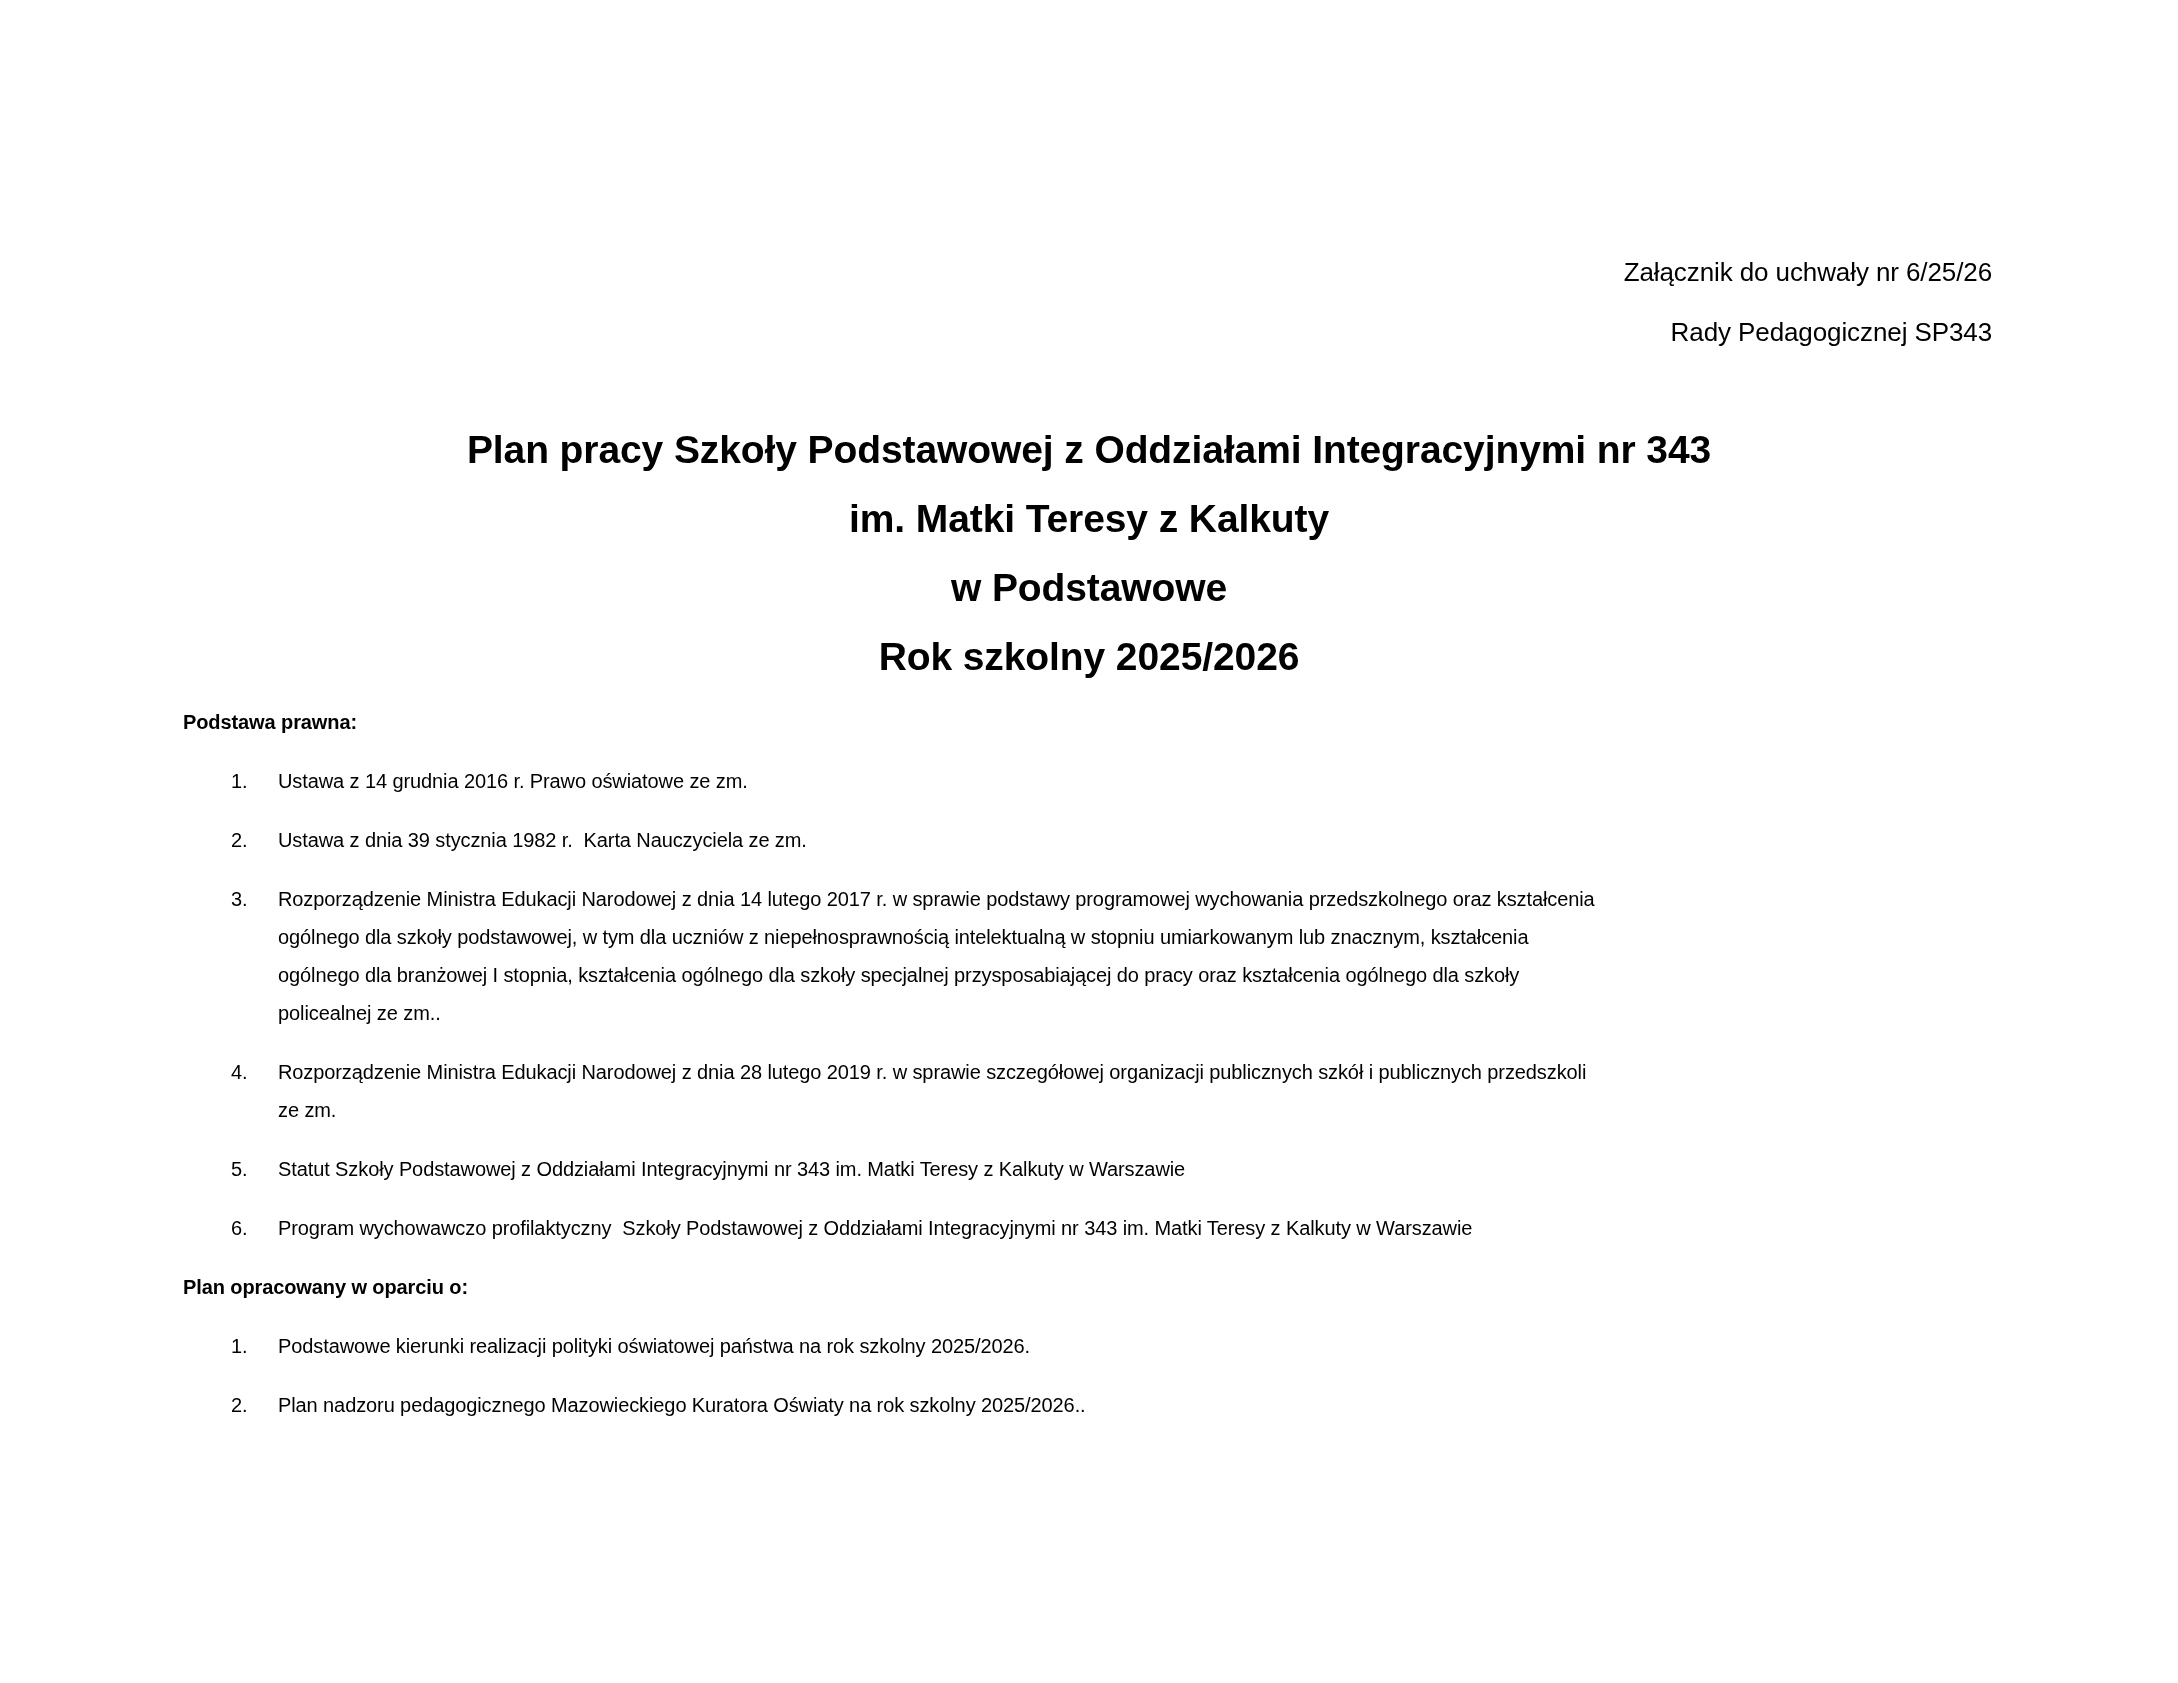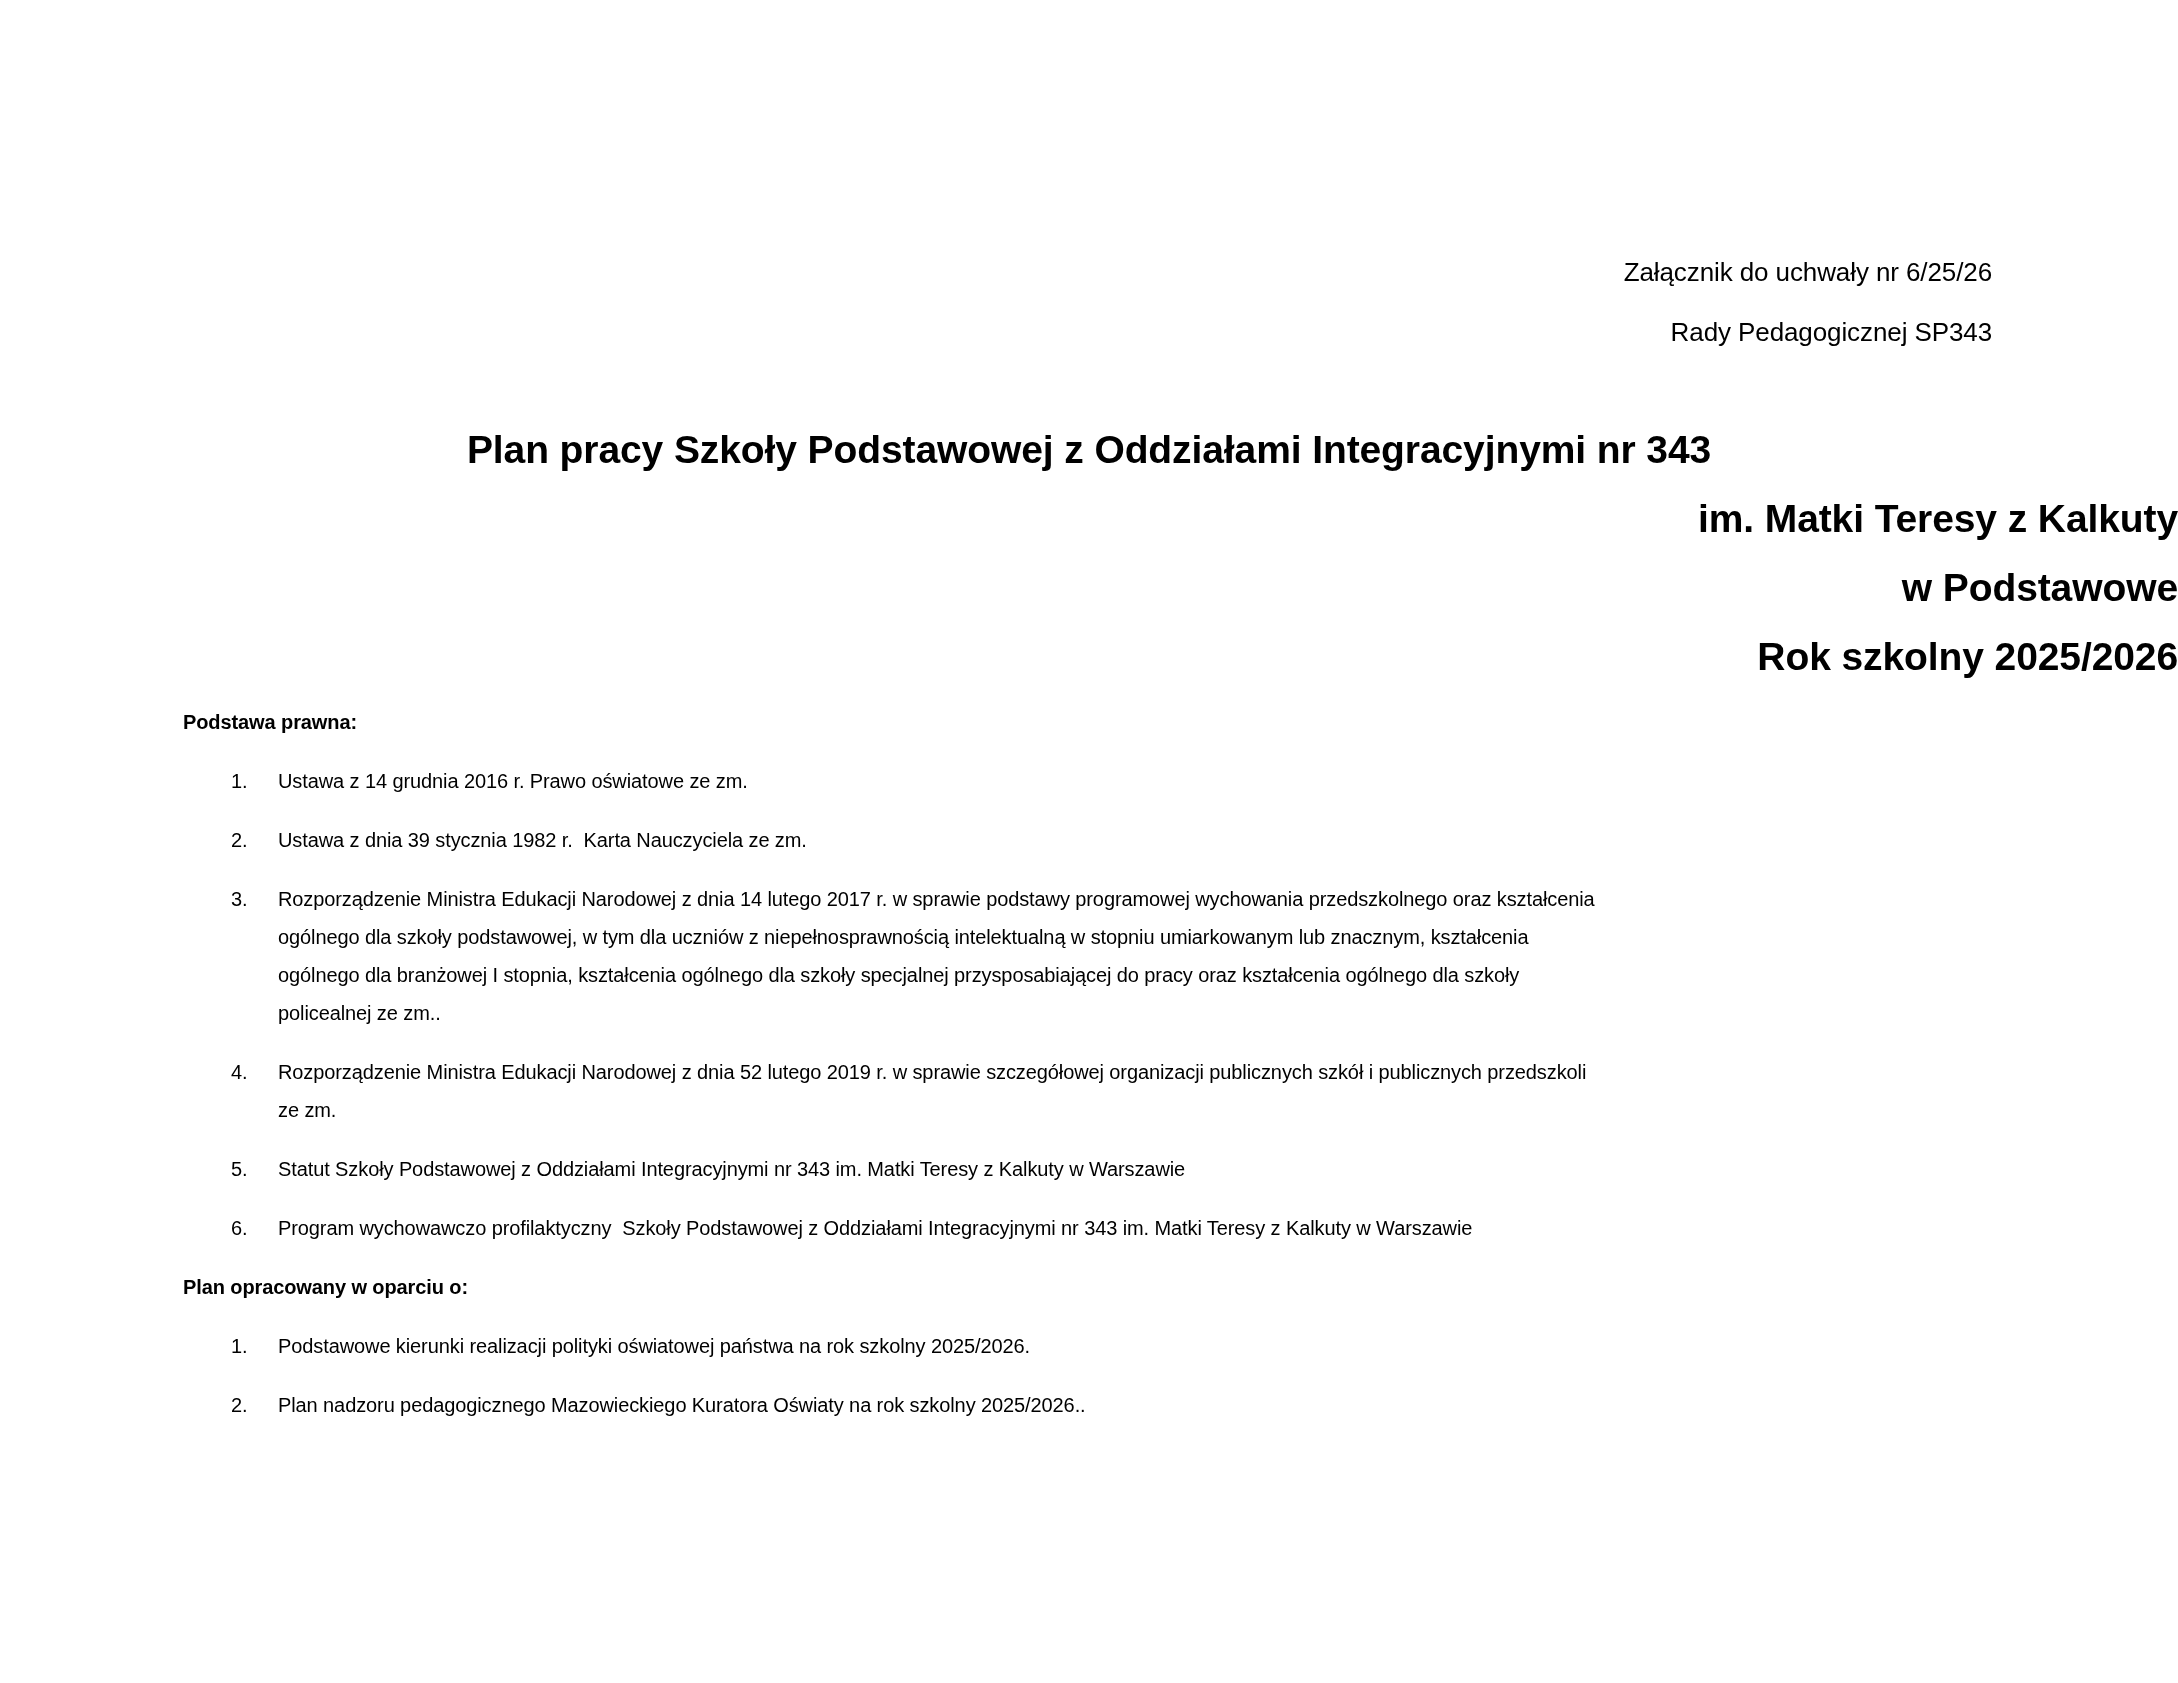--- a/index.html
+++ b/index.html
@@ -40,21 +40,20 @@
     text-align: center;
     font-weight: bold;
     font-size: 39px;
     letter-spacing: -0.1px;
   }
   .doc-title .t-line {
     line-height: 38px;
   }
   .doc-title .t-line + .t-line {
     margin-top: 31px;
-    text-align: right;
   }
   
   .content {
     padding-left: 183px;
     font-size: 20px;
     letter-spacing: -0.1px;
   }
   .section-heading {
     font-weight: bold;
     line-height: 38px;
@@ -122,21 +121,21 @@
       </li>
       <li class="li">
         <span class="num">3.</span>
         <span class="txt">Rozporządzenie Ministra Edukacji Narodowej z dnia 14 lutego 2017 r. w sprawie podstawy programowej wychowania przedszkolnego oraz kształcenia
 ogólnego dla szkoły podstawowej, w tym dla uczniów z niepełnosprawnością intelektualną w stopniu umiarkowanym lub znacznym, kształcenia
 ogólnego dla branżowej I stopnia, kształcenia ogólnego dla szkoły specjalnej przysposabiającej do pracy oraz kształcenia ogólnego dla szkoły
 policealnej ze zm..</span>
       </li>
       <li class="li">
         <span class="num">4.</span>
-        <span class="txt">Rozporządzenie Ministra Edukacji Narodowej z dnia 52 lutego 2019 r. w sprawie szczegółowej organizacji publicznych szkół i publicznych przedszkoli
+        <span class="txt">Rozporządzenie Ministra Edukacji Narodowej z dnia 28 lutego 2019 r. w sprawie szczegółowej organizacji publicznych szkół i publicznych przedszkoli
 ze zm.</span>
       </li>
       <li class="li">
         <span class="num">5.</span>
         <span class="txt">Statut Szkoły Podstawowej z Oddziałami Integracyjnymi nr 343 im. Matki Teresy z Kalkuty w Warszawie</span>
       </li>
       <li class="li">
         <span class="num">6.</span>
         <span class="txt">Program wychowawczo profilaktyczny  Szkoły Podstawowej z Oddziałami Integracyjnymi nr 343 im. Matki Teresy z Kalkuty w Warszawie</span>
       </li>

